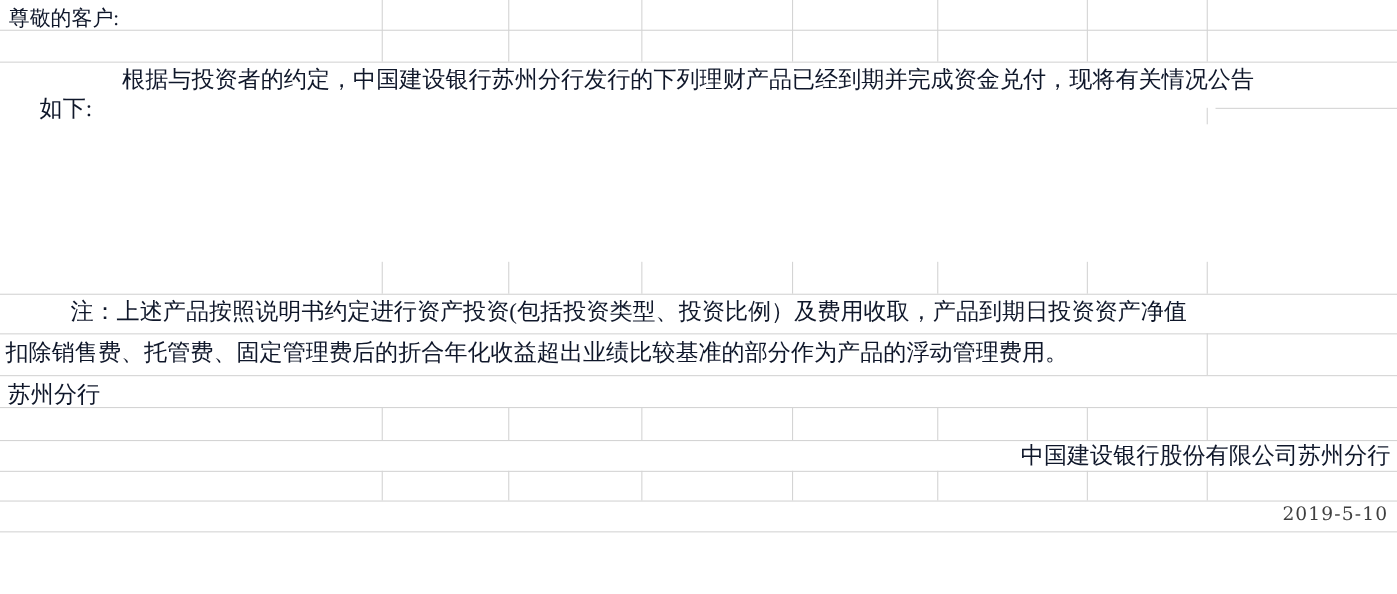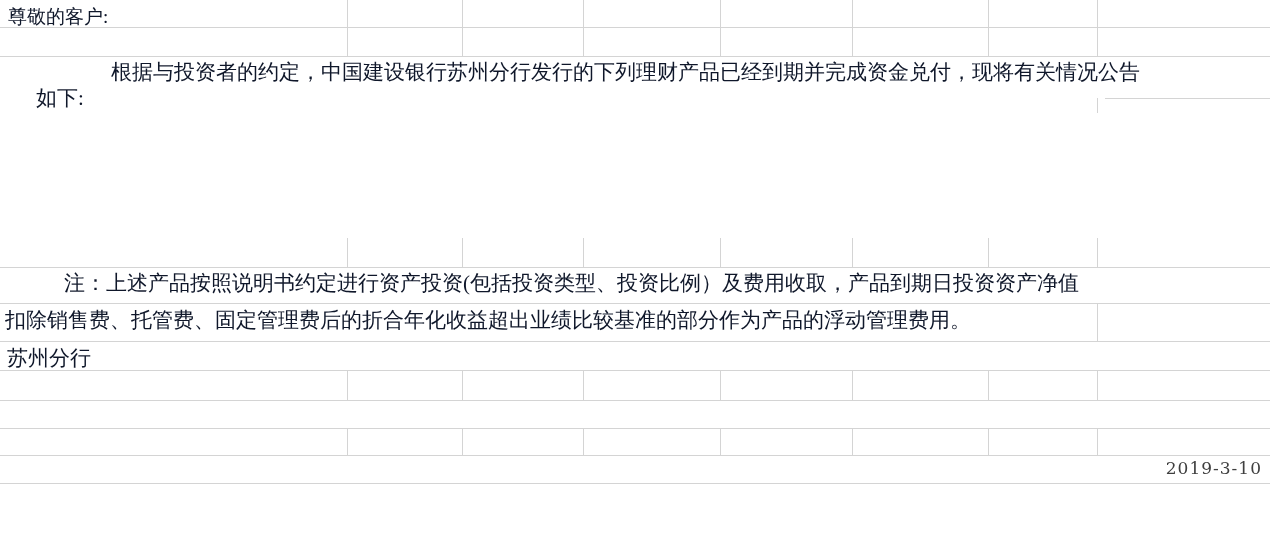--- a/index.html
+++ b/index.html
@@ -132,15 +132,16 @@
         <col style="width:109px">
         <col style="width:173px">
     </colgroup>
     <tbody>
   </tbody>
     </table>
 
   <div class="txt note2">扣除销售费、托管费、固定管理费后的折合年化收益超出业绩比较基准的部分作为产品的浮动管理费用。</div>
   <div class="txt note1">注：上述产品按照说明书约定进行资产投资(包括投资类型、投资比例）及费用收取，产品到期日投资资产净值</div>
   <div class="txt closing">苏州分行</div>
-  <div class="txt docdate">2019-3-10</div>
+  <div class="txt issuer">中国建设银行股份有限公司苏州分行</div>
+  <div class="txt docdate">2019-5-10</div>
 
 </div>
 
 </body></html>

